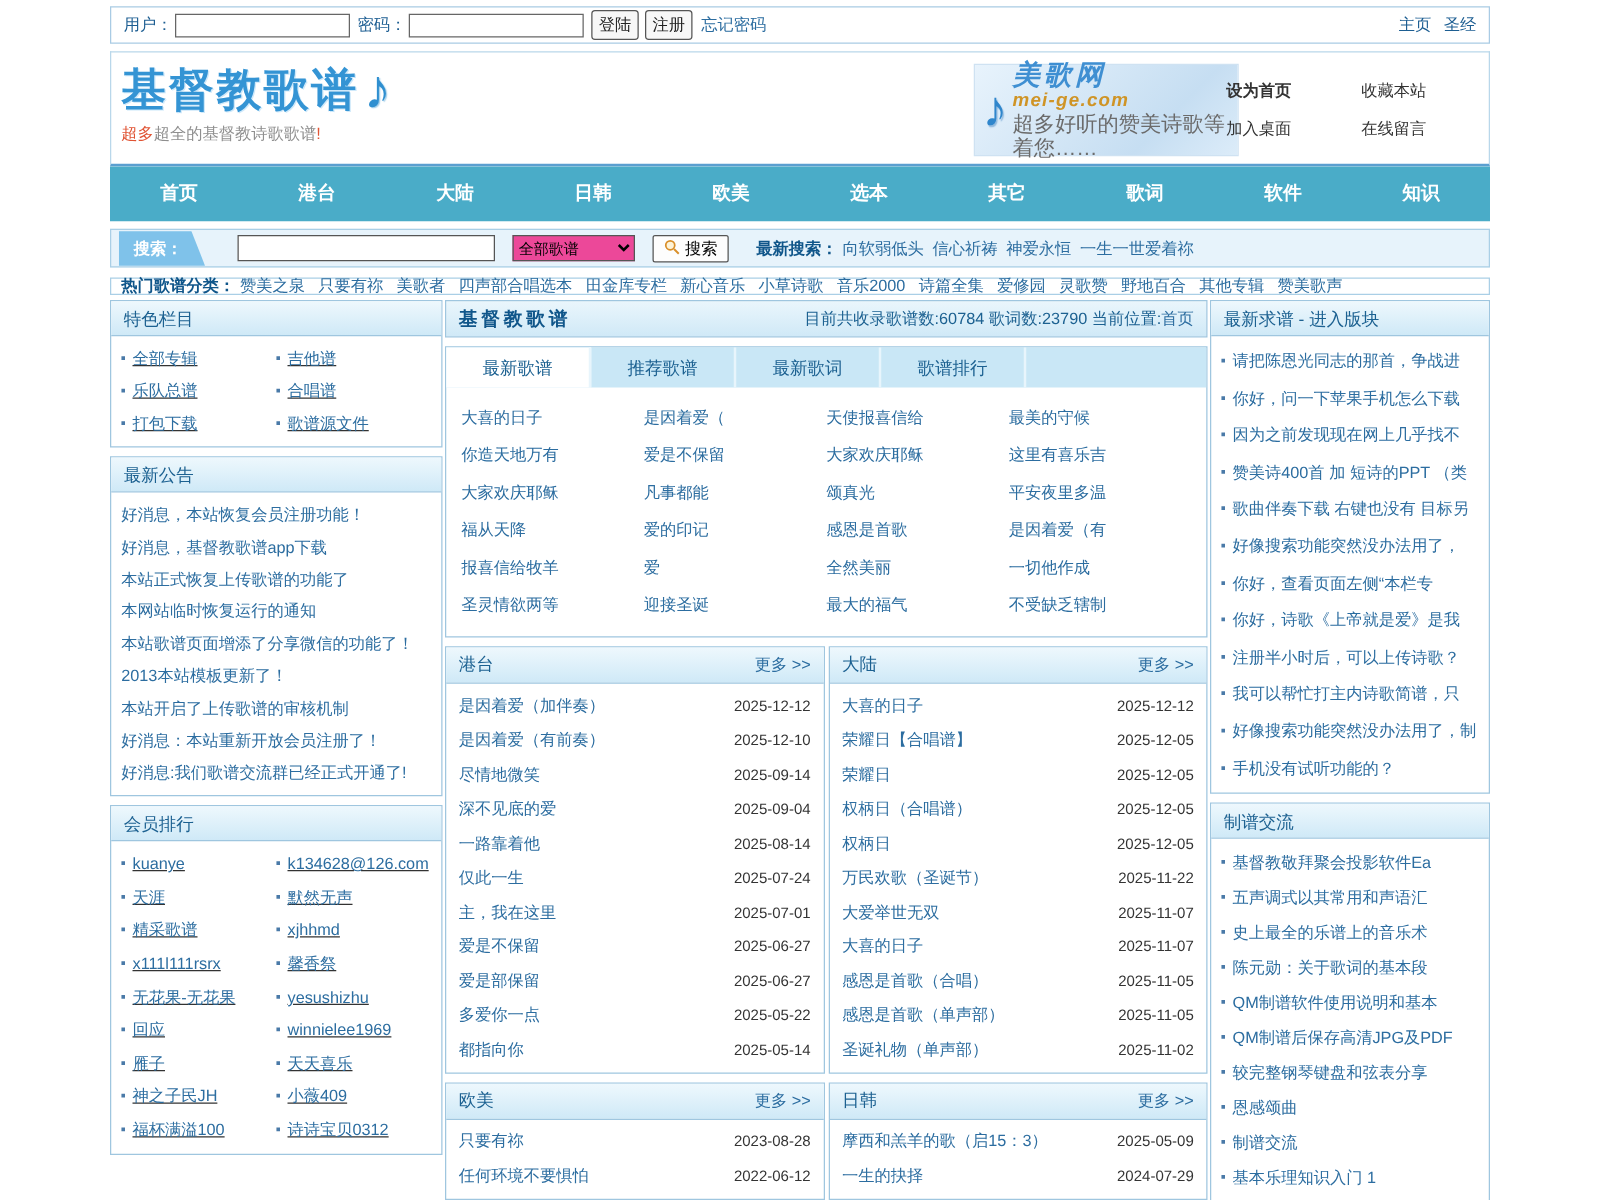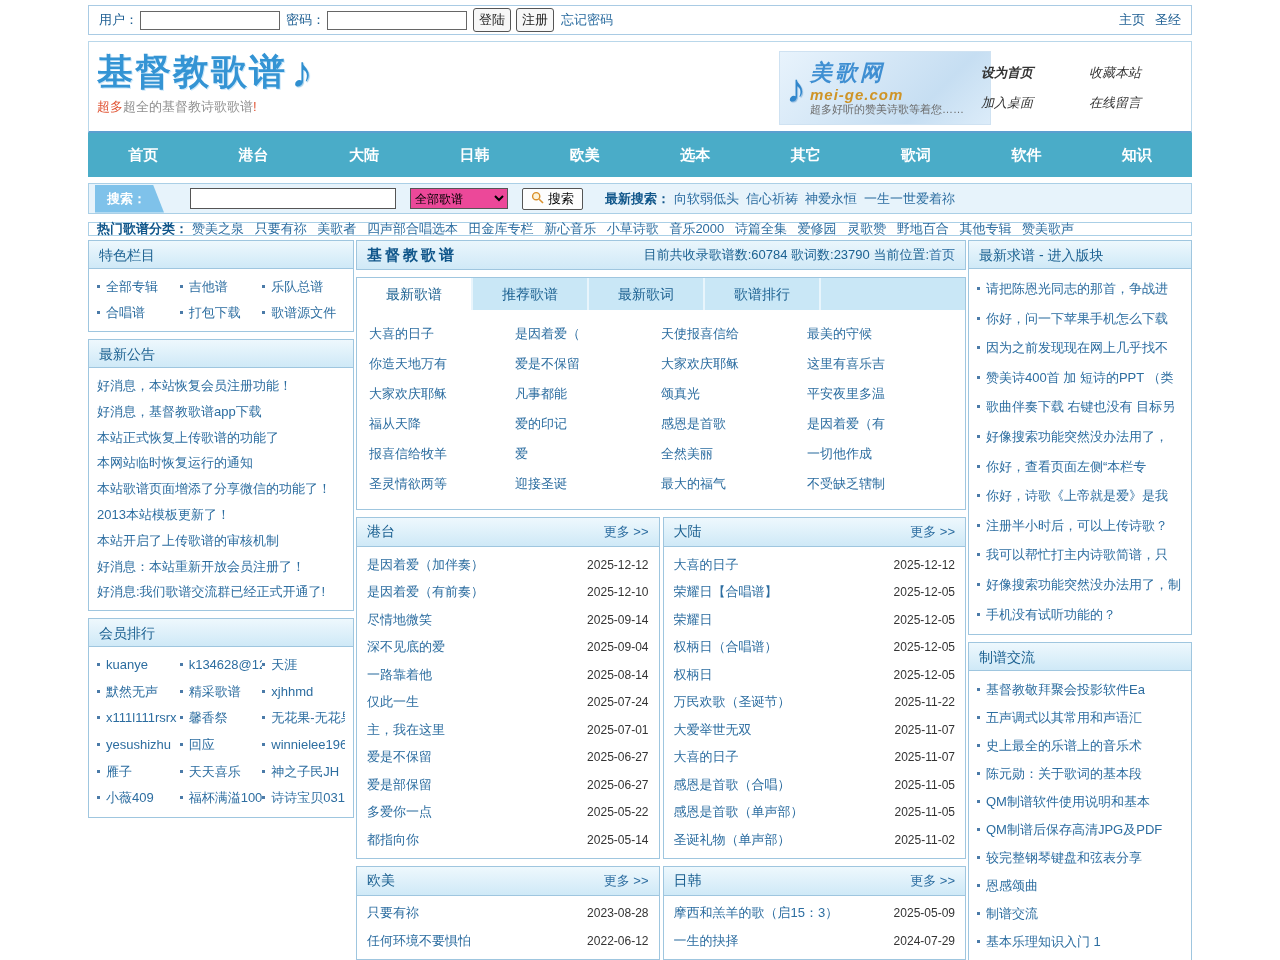--- a/index.html
+++ b/index.html
@@ -49,24 +49,24 @@
   .banner {
     position:absolute; left:690px; top:9px; width:212px; height:74px;
     background:linear-gradient(135deg,#e8f3fc,#c6def2 70%,#dcecf9);
     border:1px solid #cfe2f2; display:flex; align-items:center; padding:4px 6px;
   }
   .banner-note { font-size:40px; color:#2f86cc; line-height:44px; margin-right:4px;
     text-shadow:1px 1px 1px #8fb8dd; }
   .banner-texts { line-height:1.15; }
   .banner-name { font-size:22px; font-weight:bold; font-style:italic; color:#3f8fd2; letter-spacing:3px; }
   .banner-url { font-size:15px; font-weight:bold; font-style:italic; color:#cf9426; letter-spacing:1px; }
-  .banner-slogan { font-size:11px; color:#6b6b6b; }
+  .banner-slogan { font-size:17px; color:#6b6b6b; }
   .quick-links {
     position:absolute; right:12px; top:16px; display:grid;
-    grid-template-columns:90px 90px; grid-auto-rows:30px; column-gap:18px; align-items:center;font-style:italic;
+    grid-template-columns:90px 90px; grid-auto-rows:30px; column-gap:18px; align-items:center;
   }
   .quick-links a { color:#333; font-size:13px; }
   .quick-links a.first { font-weight:bold; }
 
   
   .nav { height:44px; background:#4aacc8; display:flex; }
   .nav-item {
     flex:1; text-align:center; line-height:44px; color:#fff; font-size:15px;
     font-weight:bold; cursor:pointer;
   }
@@ -110,21 +110,21 @@
   .box { border:1px solid #9fc6df; background:#fff; margin-bottom:7px; }
   .box-h {
     height:28px; line-height:28px; padding:0 10px;
     background:linear-gradient(#eef8fd,#cfe9f7); border-bottom:1px solid #9fc6df;
     color:#1c6191; font-size:14px;
   }
   .box-b { padding:5px 8px; }
   .blt { display:inline-block; width:3px; height:3px; background:#4a7aa8; margin:0 6px 3px 0; }
   .li { line-height:26px; white-space:nowrap; overflow:hidden; }
   .li a { color:#2c6da0; font-size:13px; }
-  .grid2 { display:grid; grid-template-columns:1fr 1fr 1fr; }
+  .grid2 { display:grid; grid-template-columns:1fr 1fr;text-decoration:underline; }
   .ann .li { line-height:25.8px; }
   .mem .li { line-height:26.6px; }
   .req .li { line-height:29.6px; }
   .not .li { line-height:28px; }
 
   
   .main-titlebar {
     height:30px; border:1px solid #9fc6df; background:linear-gradient(#eaf6fc,#d0e9f7);
     display:flex; justify-content:space-between; align-items:center; padding:0 10px;
   }

